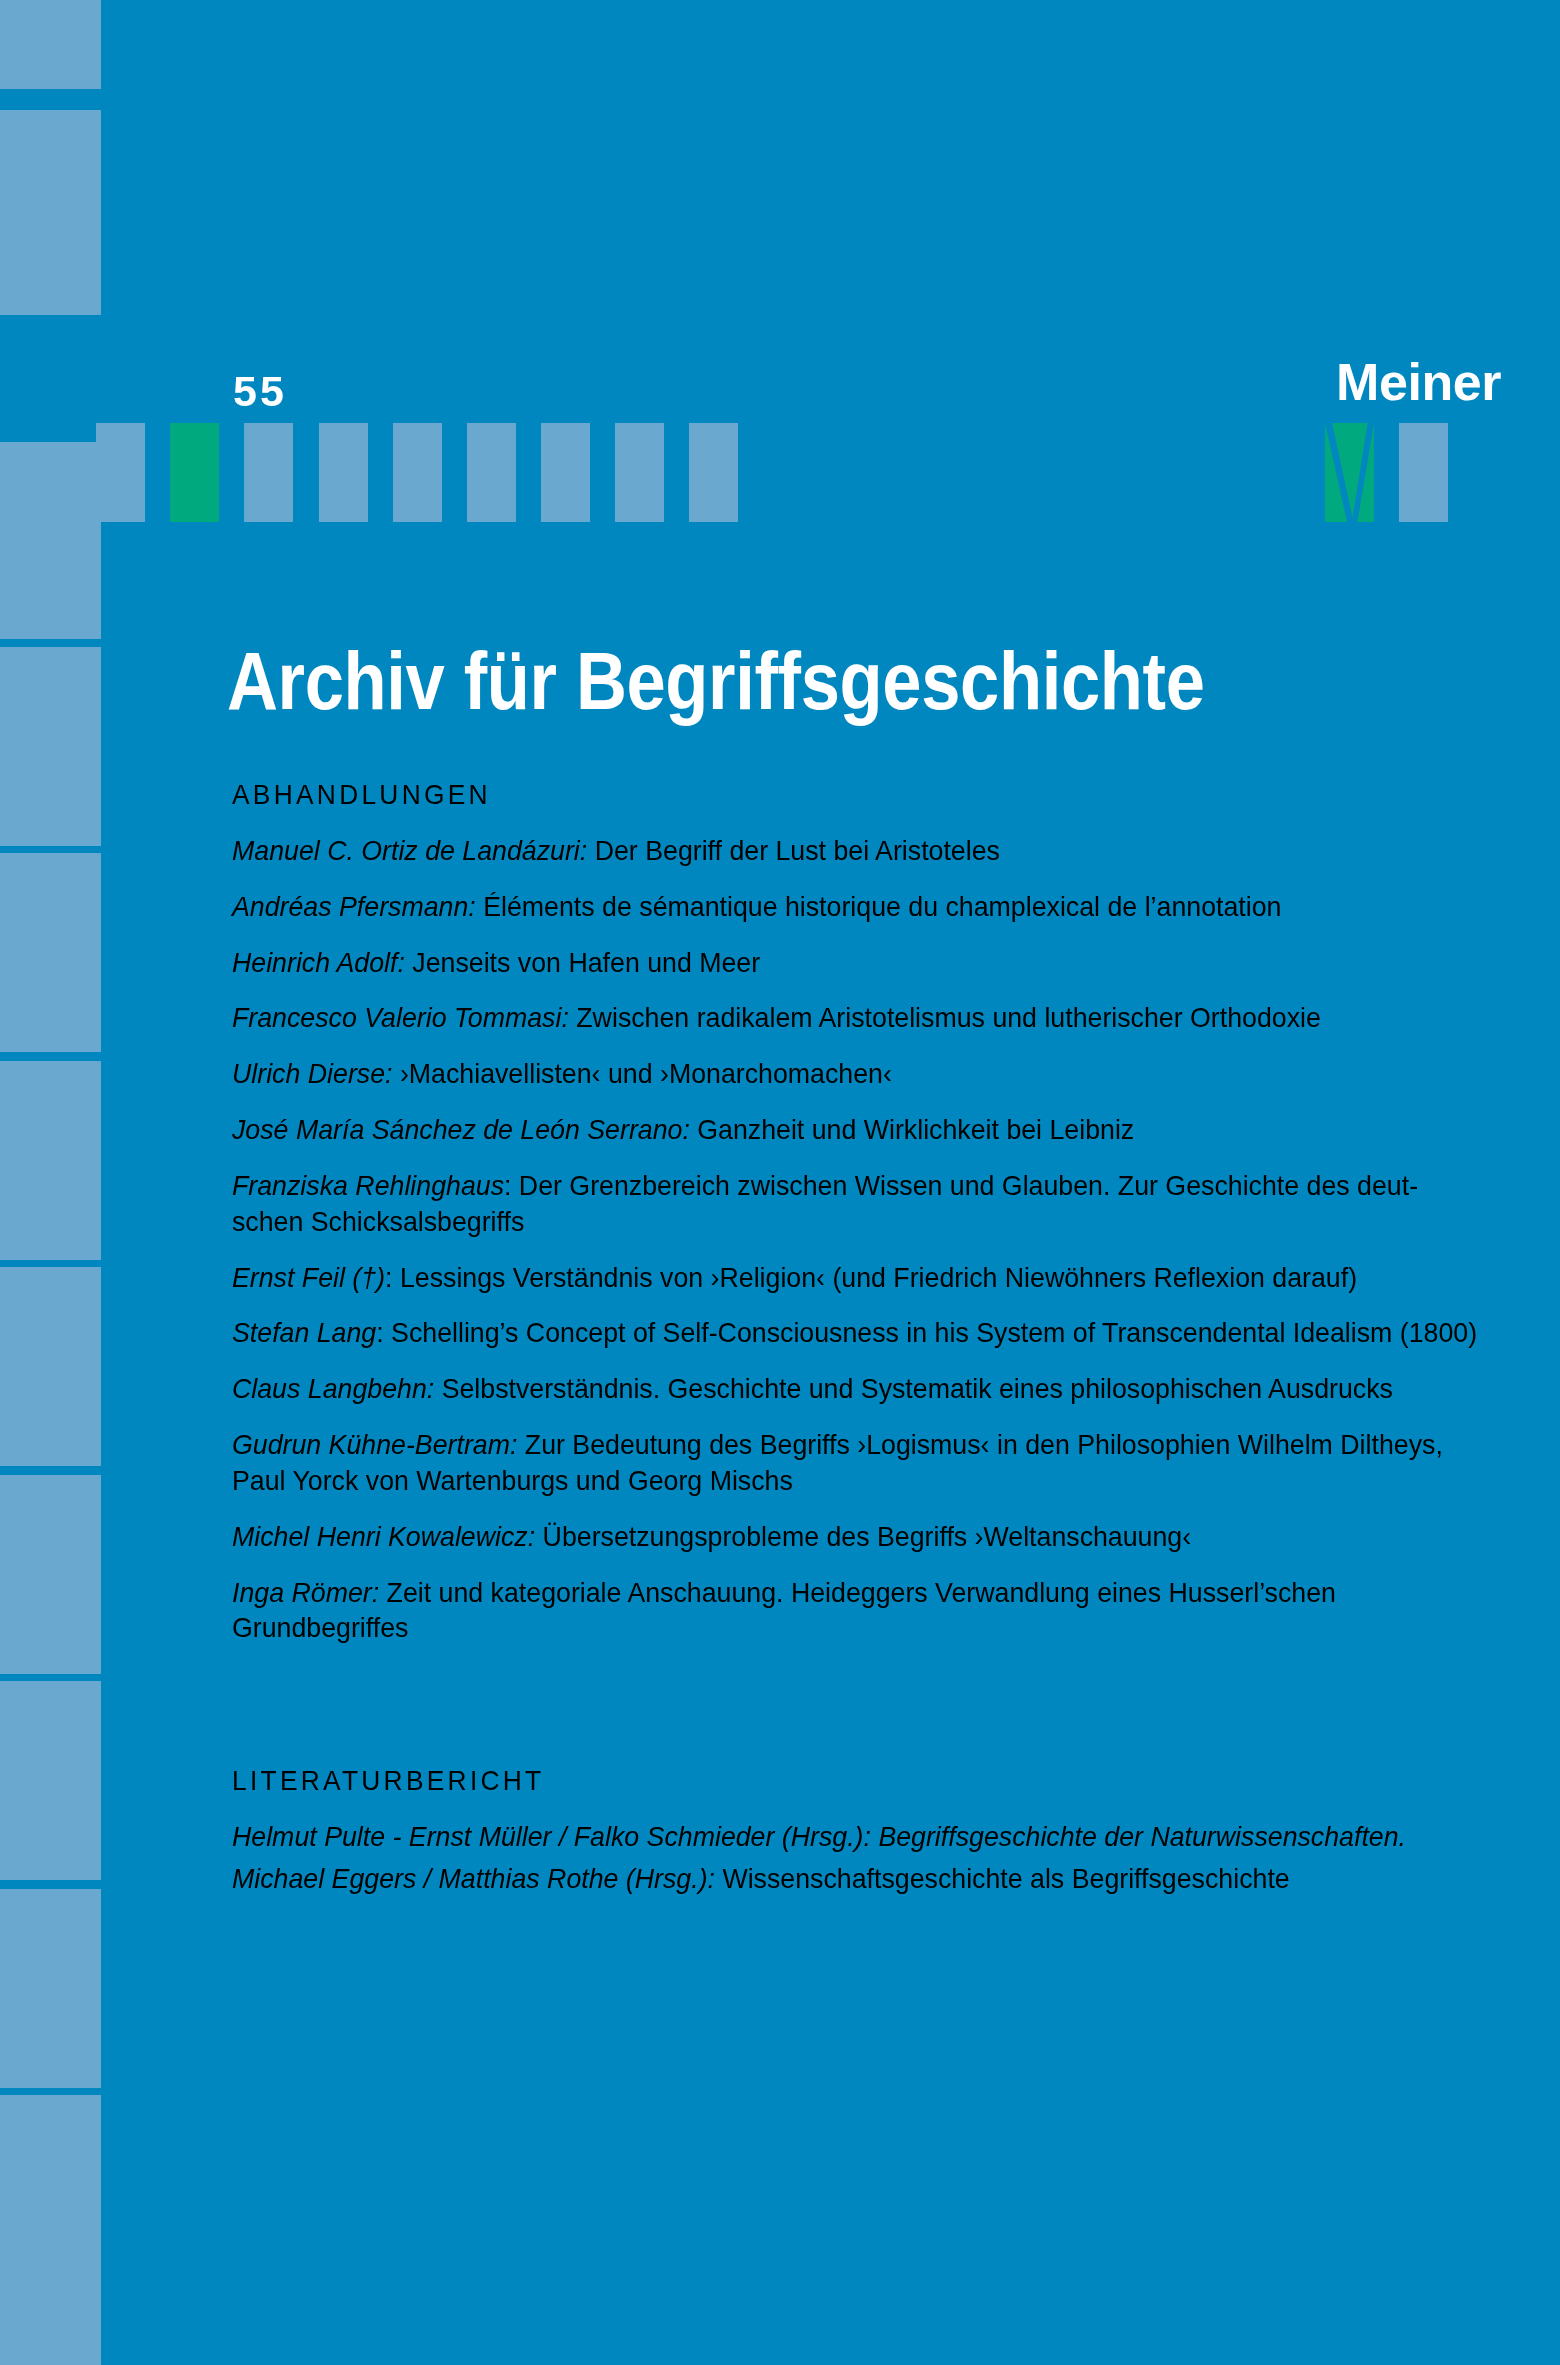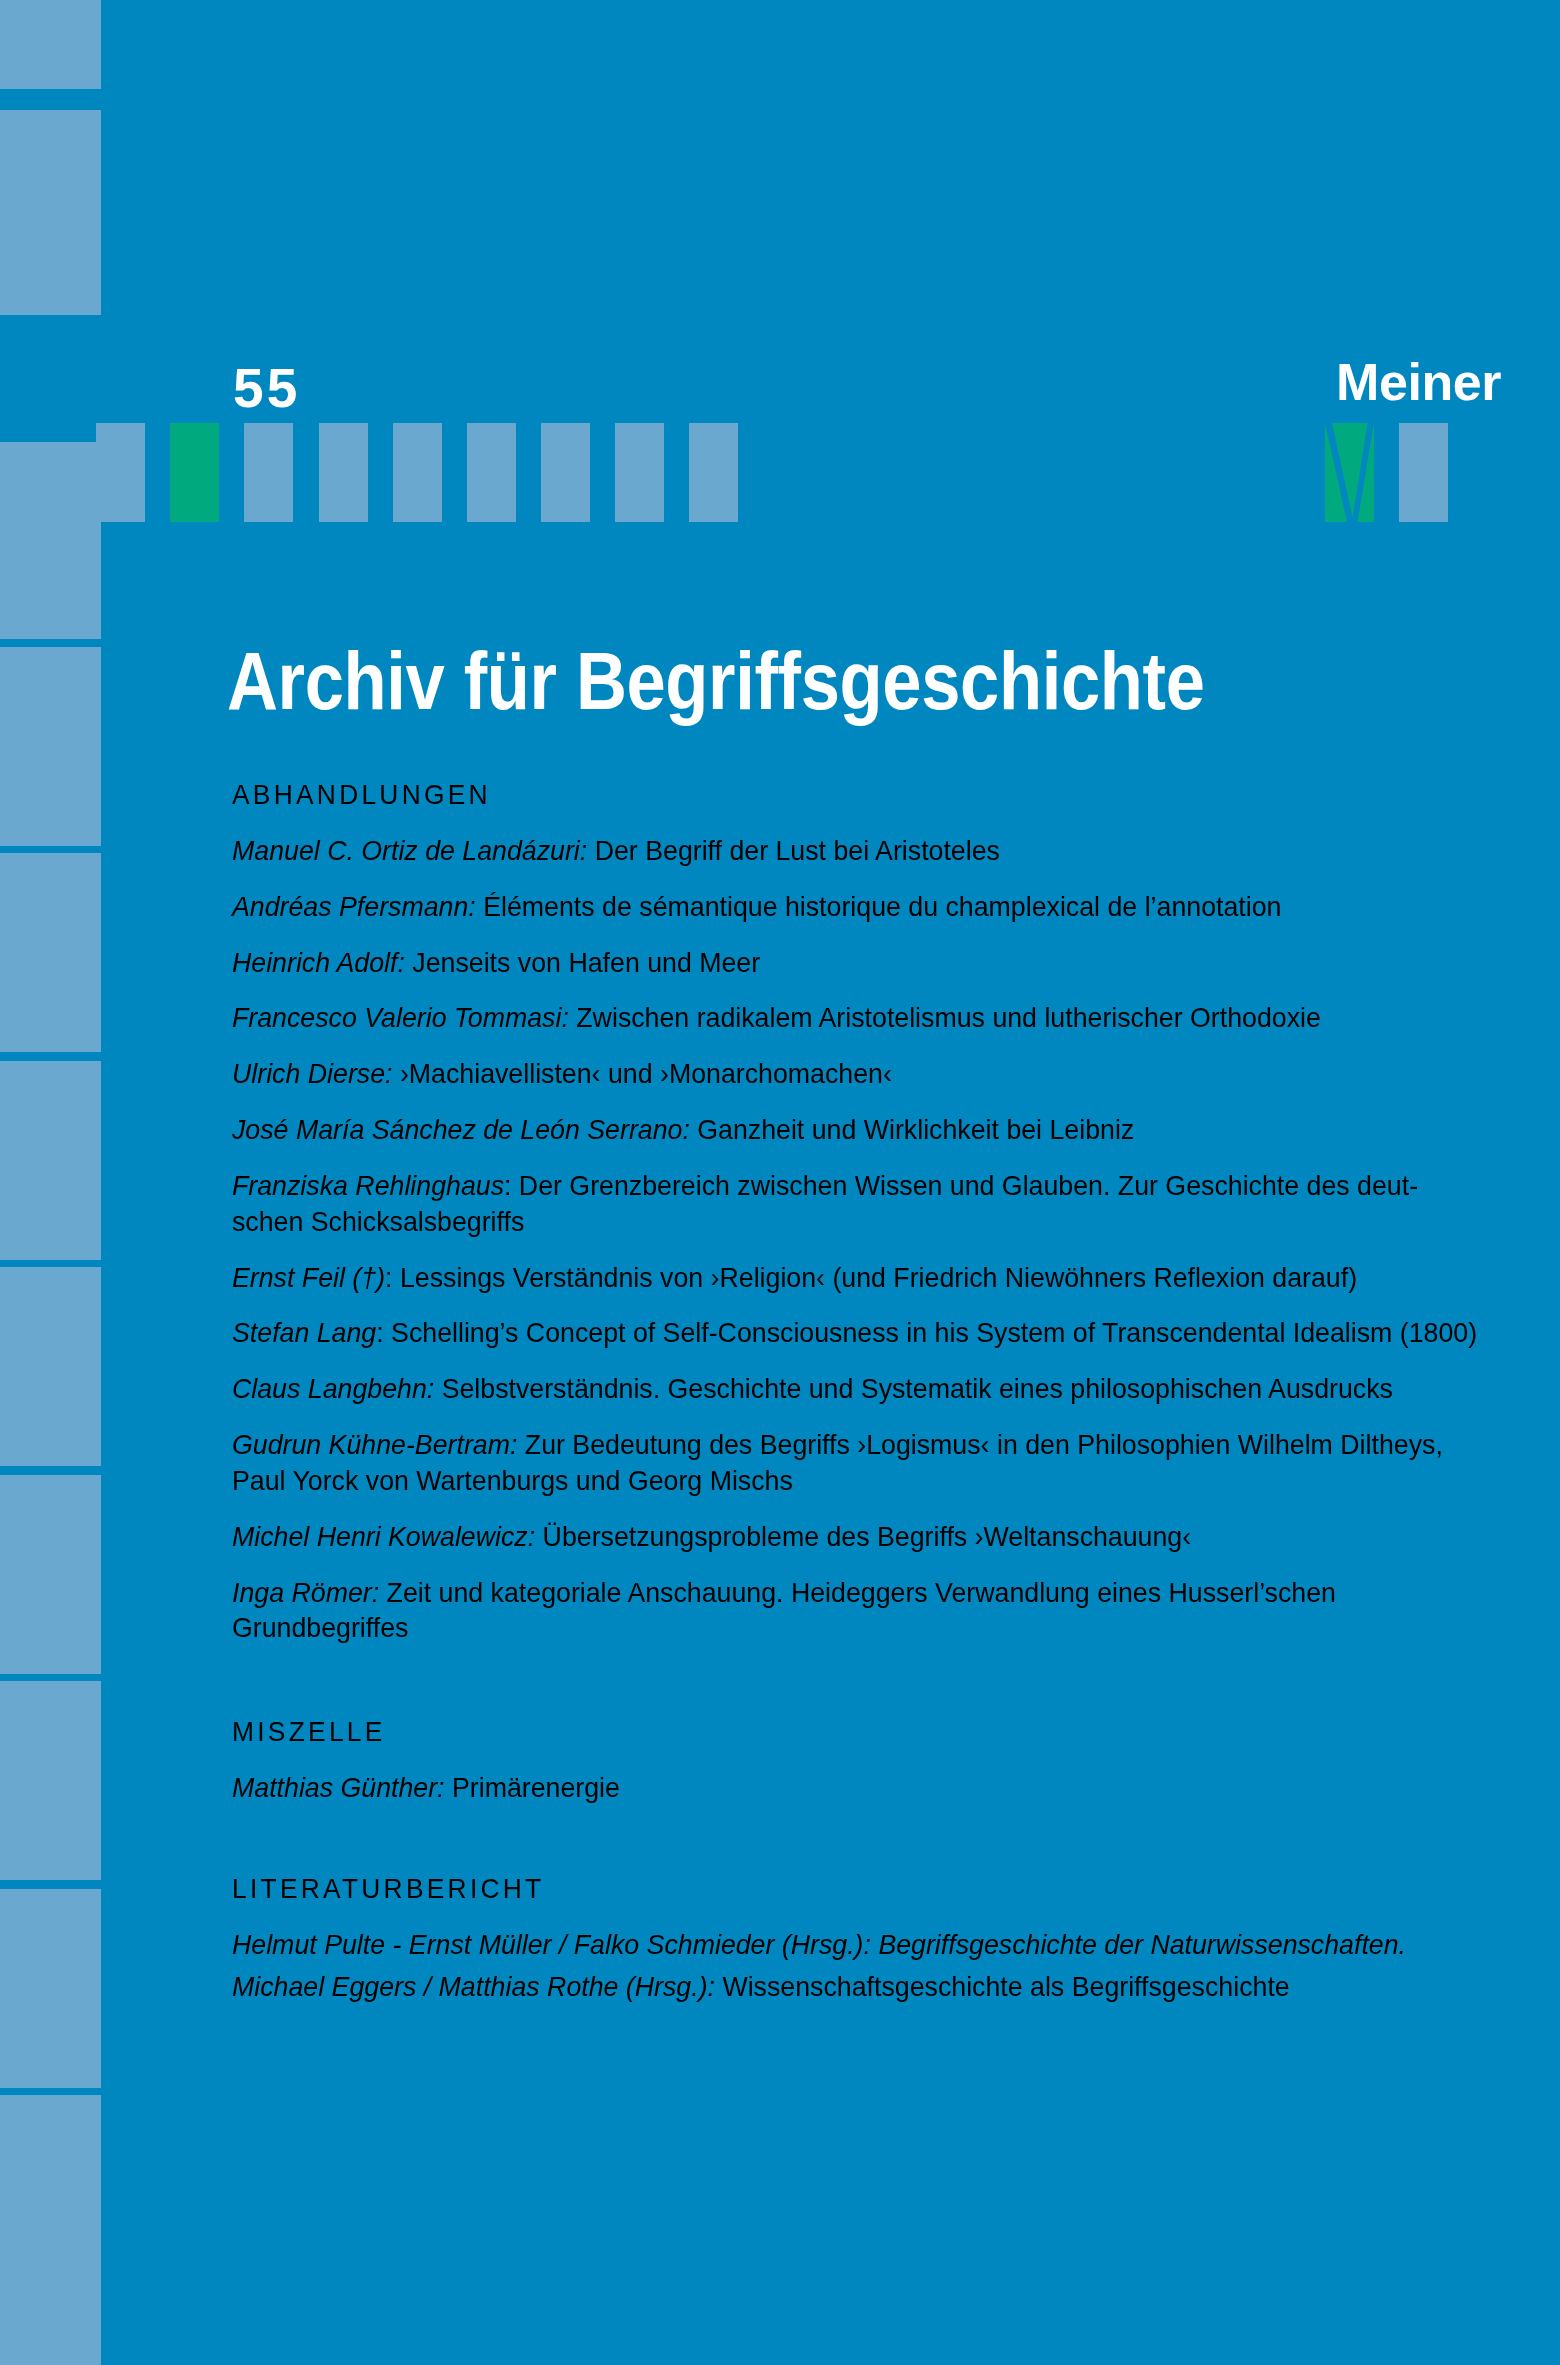--- a/index.html
+++ b/index.html
@@ -53,23 +53,23 @@
     inset: 0;
     width: 100%;
     height: 100%;
     display: block;
   }
 
   
   .volume-no {
     position: absolute;
     left: 233px;
-    top: 361px;
+    top: 370px;
     color: #ffffff;
-    font-size: 55px;
+    font-size: 43px;
     font-weight: 700;
     letter-spacing: 3.2px;
     line-height: 1;
     font-family: "Liberation Sans", "DejaVu Sans", sans-serif;
     text-align: right;
   }
 
   
   .publisher {
     position: absolute;
@@ -194,24 +194,20 @@
         <div class="entry"><span class="author">José María Sánchez de León Serrano:</span><span class="title"> Ganzheit und Wirklichkeit bei Leibniz</span></div>
         <div class="entry"><span class="author">Franziska Rehlinghaus</span><span class="title">: Der Grenzbereich zwischen Wissen und Glauben. Zur Geschichte des deut-schen Schicksalsbegriffs</span></div>
         <div class="entry"><span class="author">Ernst Feil (†)</span><span class="title">: Lessings Verständnis von ›Religion‹ (und Friedrich Niewöhners Reflexion darauf)</span></div>
         <div class="entry"><span class="author">Stefan Lang</span><span class="title">: Schelling’s Concept of Self-Consciousness in his System of Transcendental Idealism (1800)</span></div>
         <div class="entry"><span class="author">Claus Langbehn:</span><span class="title"> Selbstverständnis. Geschichte und Systematik eines philosophischen Ausdrucks</span></div>
         <div class="entry"><span class="author">Gudrun Kühne-Bertram:</span><span class="title"> Zur Bedeutung des Begriffs ›Logismus‹ in den Philosophien Wilhelm Diltheys, Paul Yorck von Wartenburgs und Georg Mischs</span></div>
         <div class="entry"><span class="author">Michel Henri Kowalewicz:</span><span class="title"> Übersetzungsprobleme des Begriffs ›Weltanschauung‹</span></div>
         <div class="entry"><span class="author">Inga Römer:</span><span class="title"> Zeit und kategoriale Anschauung. Heideggers Verwandlung eines Husserl’schen Grundbegriffes</span></div>
       </div>
       <div class="gap-before-miszelle"></div>
-      <div class="section">
-        <div class="section-head">MISZELLE</div>
-        <div class="entry"><span class="author">Matthias Günther:</span><span class="title"> Primärenergie</span></div>
-      </div>
       <div class="gap-before-literatur"></div>
       <div class="section">
         <div class="section-head">LITERATURBERICHT</div>
         <div class="entry all-italic tight"><span class="author">Helmut Pulte - Ernst Müller / Falko Schmieder (Hrsg.): Begriffsgeschichte der Naturwissenschaften.</span></div>
         <div class="entry"><span class="author">Michael Eggers / Matthias Rothe (Hrsg.):</span><span class="title"> Wissenschaftsgeschichte als Begriffsgeschichte</span></div>
       </div>
     </div>
 
 </div>
 

